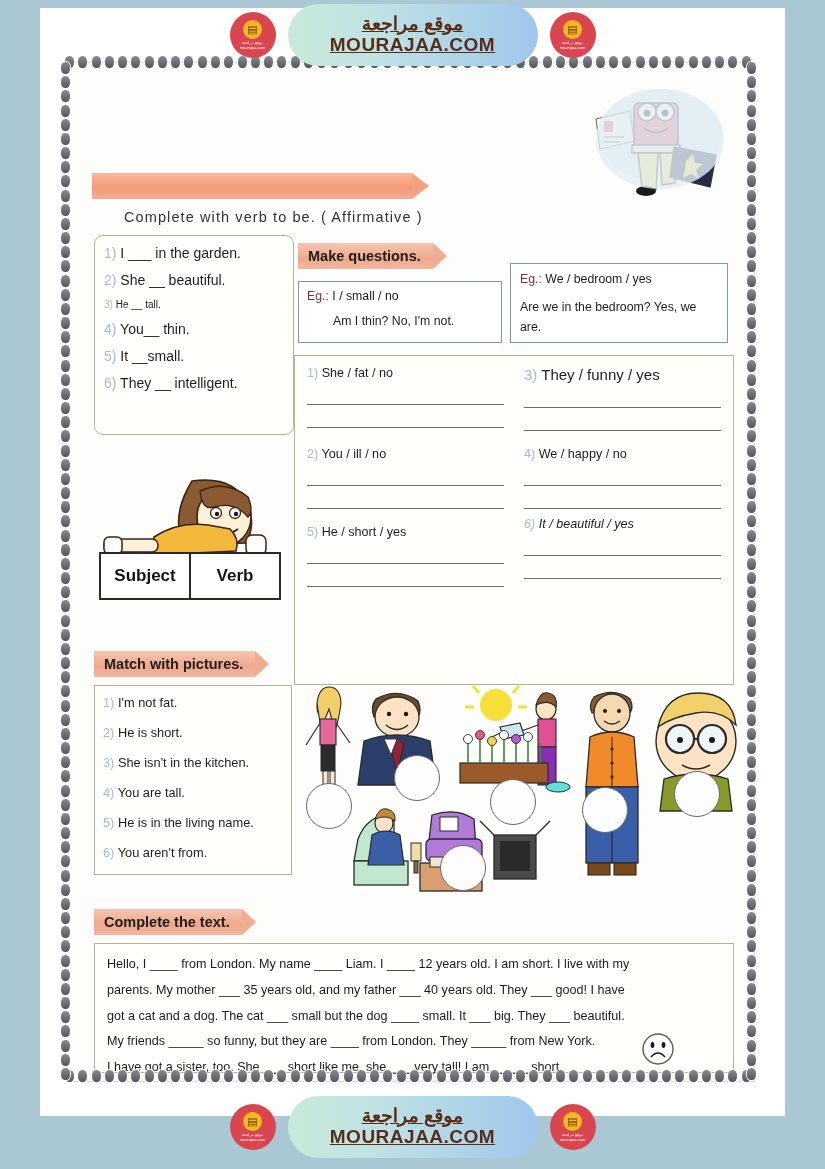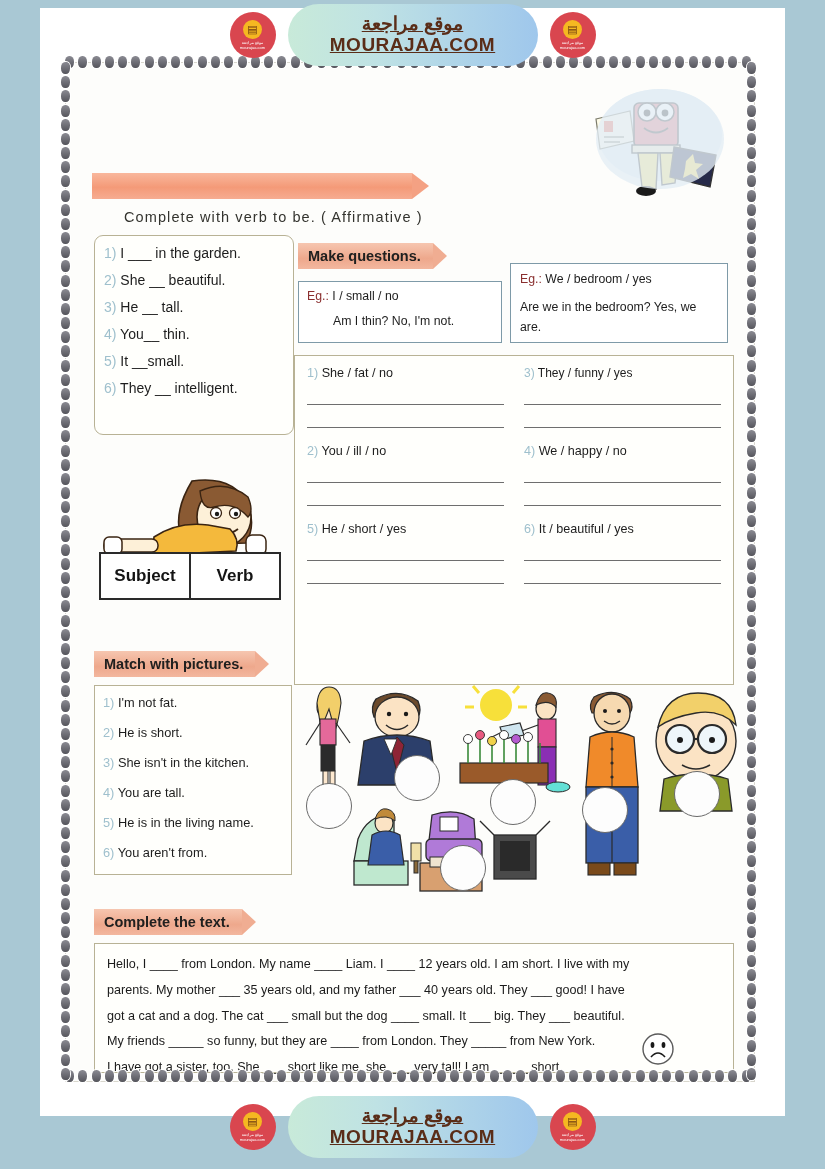--- a/index.html
+++ b/index.html
@@ -206,21 +206,21 @@
   <div class="wbox" style="position:absolute; left:28px; top:172px; width:200px; height:200px; border-radius:9px;">
     <div style="padding:9px 8px 0 9px;">
       <div style="font-size:14px; color:#1d1d1d; margin:0 0 11px 0;">
         <span class="num">1)</span>
         <span>I ___ in the garden.</span>
       </div>
       <div style="font-size:14px; color:#1d1d1d; margin:0 0 11px 0;">
         <span class="num">2)</span>
         <span>She __ beautiful.</span>
       </div>
-      <div style="font-size:14px; color:#1d1d1d; margin:0 0 11px 0;">
+      <div style="font-size:10px; color:#1d1d1d; margin:0 0 11px 0;">
         <span class="num">3)</span>
         <span>He __ tall.</span>
       </div>
       <div style="font-size:14px; color:#1d1d1d; margin:0 0 11px 0;">
         <span class="num">4)</span>
         <span>You__ thin.</span>
       </div>
       <div style="font-size:14px; color:#1d1d1d; margin:0 0 11px 0;">
         <span class="num">5)</span>
         <span>It __small.</span>
@@ -282,21 +282,21 @@
       <div>
         <div style="font-size:12.6px; color:#1d1d1d;">
           <span class="num">1)</span>
           <span>She / fat / no</span>
         </div>
         <div class="q-line" style="margin-top:24px;"></div>
         <div class="q-line" style="margin-top:22px;"></div>
       </div>
 
       <div>
-        <div style="font-size:12px; color:#1d1d1d;">
+        <div style="font-size:15px; color:#1d1d1d;">
           <span class="num">3)</span>
           <span>They / funny / yes</span>
         </div>
         <div class="q-line" style="margin-top:24px;"></div>
         <div class="q-line" style="margin-top:22px;"></div>
       </div>
 
       <div style="margin-top:16px;">
         <div style="font-size:12.6px; color:#1d1d1d;">
           <span class="num">2)</span>
@@ -317,21 +317,21 @@
 
       <div style="margin-top:16px;">
         <div style="font-size:12.6px; color:#1d1d1d;">
           <span class="num">5)</span>
           <span>He / short / yes</span>
         </div>
         <div class="q-line" style="margin-top:24px;"></div>
         <div class="q-line" style="margin-top:22px;"></div>
       </div>
 
-      <div style="margin-top:16px;">
+      <div style="margin-top:8px;font-style:italic;">
         <div style="font-size:12.6px; color:#1d1d1d;">
           <span class="num">6)</span>
           <span>It / beautiful / yes</span>
         </div>
         <div class="q-line" style="margin-top:24px;"></div>
         <div class="q-line" style="margin-top:22px;"></div>
       </div>
 
     </div>
   </div>

